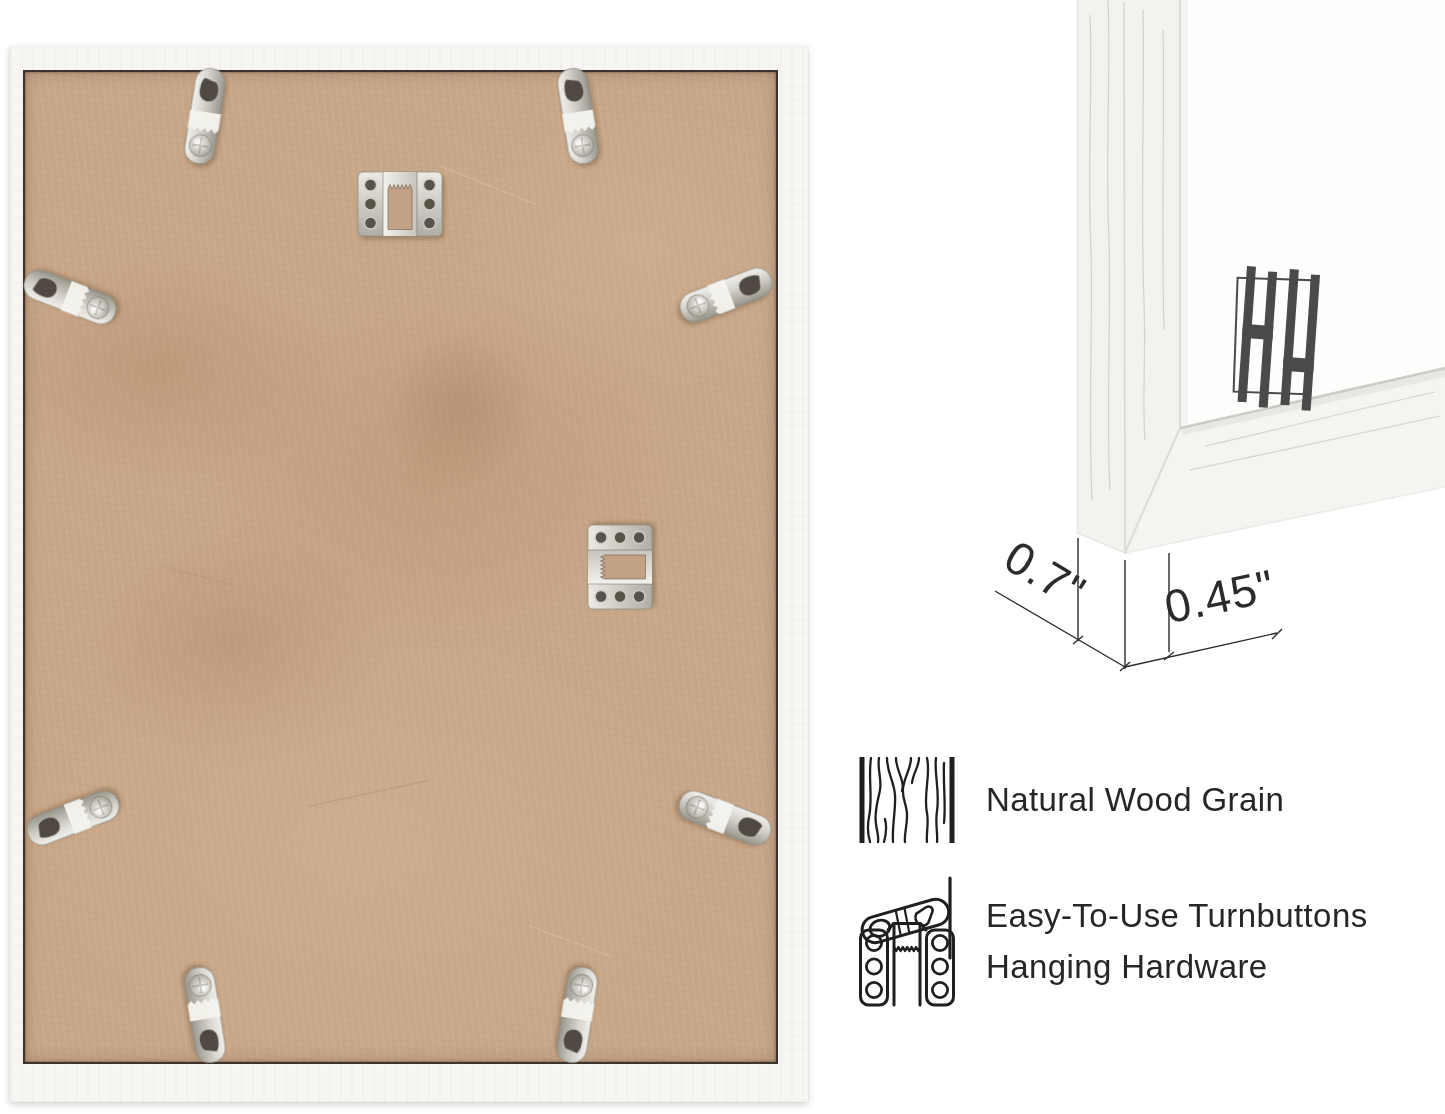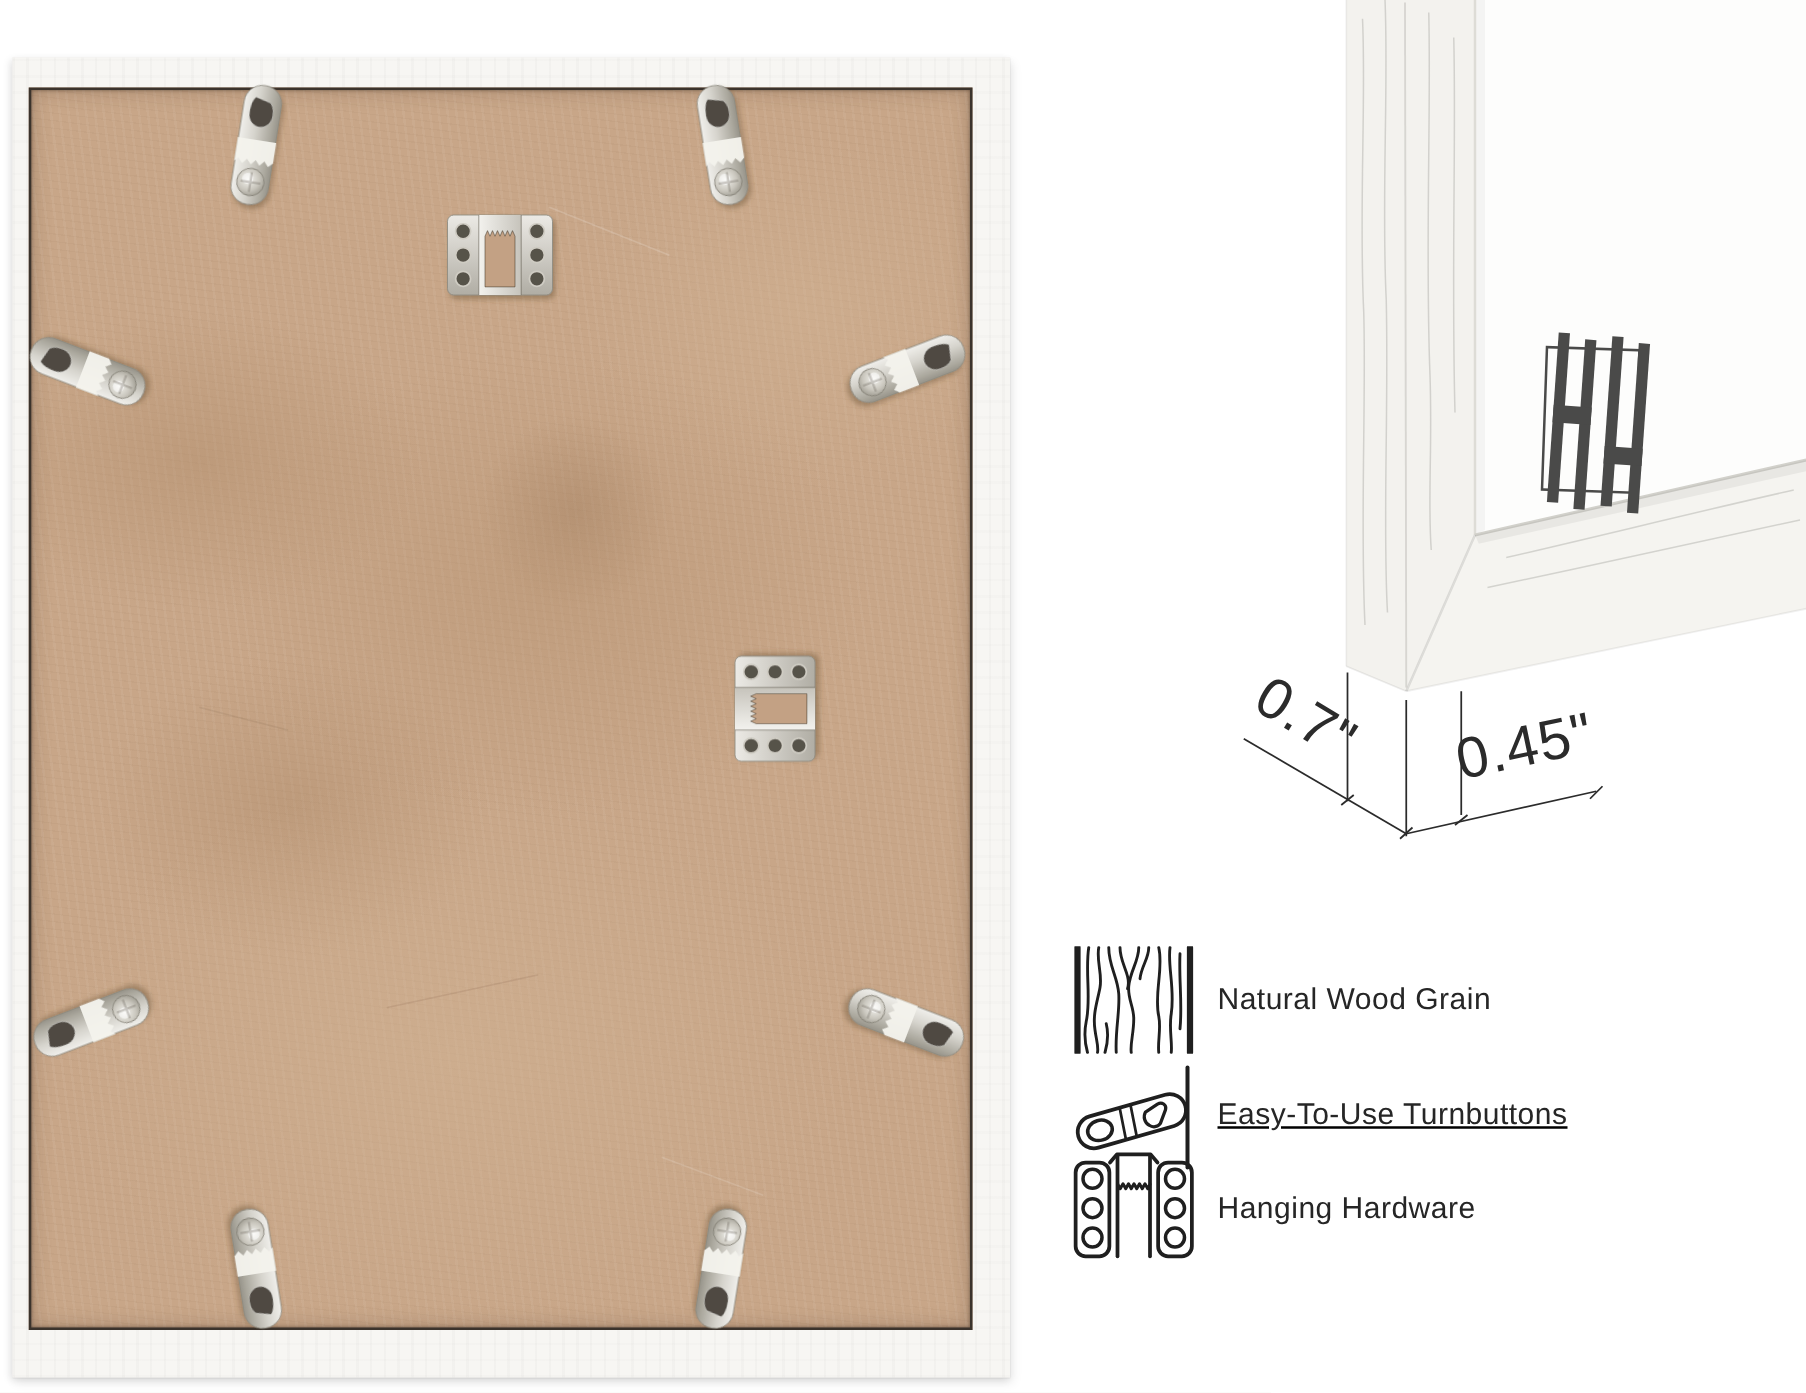--- a/index.html
+++ b/index.html
@@ -36,21 +36,21 @@
     border:2px solid #3b332c;
     box-shadow:inset 0 0 16px rgba(74,55,38,0.28), inset 0 0 3px rgba(40,30,20,0.55);
   }
   .hardware-layer{position:absolute;inset:0;}
   
   .corner-photo{position:absolute;left:975px;top:0;width:470px;height:730px;}
   
   .feature-row{position:absolute;left:856px;height:94px;display:flex;align-items:center;}
   .feature-icon{width:102px;height:94px;display:flex;align-items:center;justify-content:center;flex-shrink:0;}
   .feature-label{
-    margin-left:16px;font-size:24px;letter-spacing:0.4px;color:#262626;white-space:nowrap;
+    margin-left:28px;font-size:33px;letter-spacing:0.4px;color:#262626;white-space:nowrap;
     font-family:"Liberation Sans",sans-serif;
   }
   .dim-text{
     font-family:"Liberation Sans",sans-serif;font-size:46px;fill:#2b2b2b;letter-spacing:1px;
   }
 </style>
 </head>
 <body>
 
 <div class="back-photo">
@@ -199,21 +199,21 @@
         <path d="M28,62 C30,70 29,78 27,85"></path>
         <path d="M70,1 C74,18 66,38 70,56 C72,66 69,76 70,85"></path>
         <path d="M79,1 C77,16 83,34 80,54 C78,66 81,77 80,85"></path>
         <path d="M87,6 C86,26 89,46 87,66"></path>
       </g>
     </svg>
   </div>
   <span class="feature-label">Natural Wood Grain</span>
 </div>
 
-<div class="feature-row" style="top:845px;text-decoration:underline;">
+<div class="feature-row" style="top:869px;">
   <div class="feature-icon">
     <svg width="100" height="92" viewBox="0 0 100 92" fill="none" stroke="#1f1f1f" stroke-linecap="round" stroke-linejoin="round">
       <path d="M93,8 L93,88" stroke-width="3.2"></path>
       <g transform="rotate(-16 90 38)">
         <rect x="2" y="26" width="89" height="26" rx="13" stroke-width="3"></rect>
         <ellipse cx="20" cy="39" rx="10" ry="8" stroke-width="2.8"></ellipse>
         <path d="M40,27 L38,51" stroke-width="2.2"></path>
         <path d="M49,27 L47,51" stroke-width="2.2"></path>
         <path d="M59,46 C56,43 56,38 59,35 L70,31.5 C74,30.5 77,34 75,37.5 L68,47 C65,49.5 61,48.5 59,46 Z" stroke-width="2.6"></path>
       </g>

